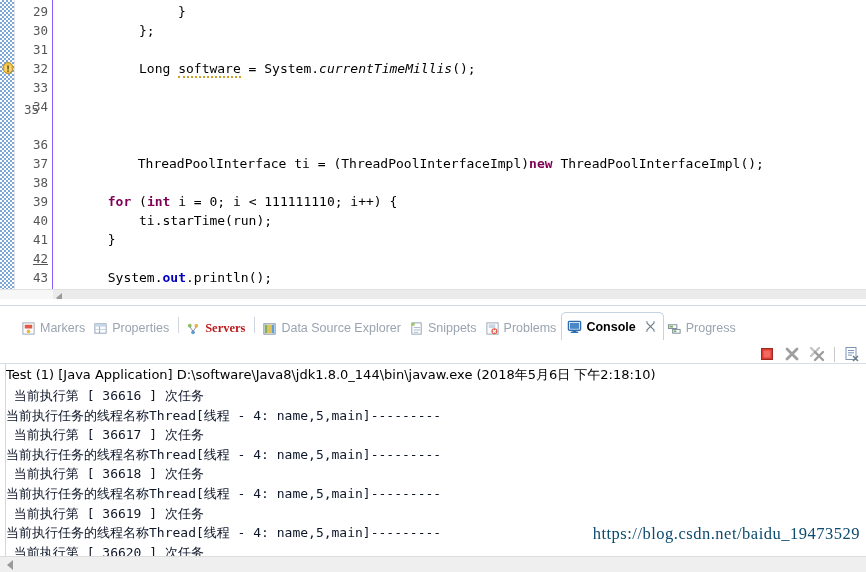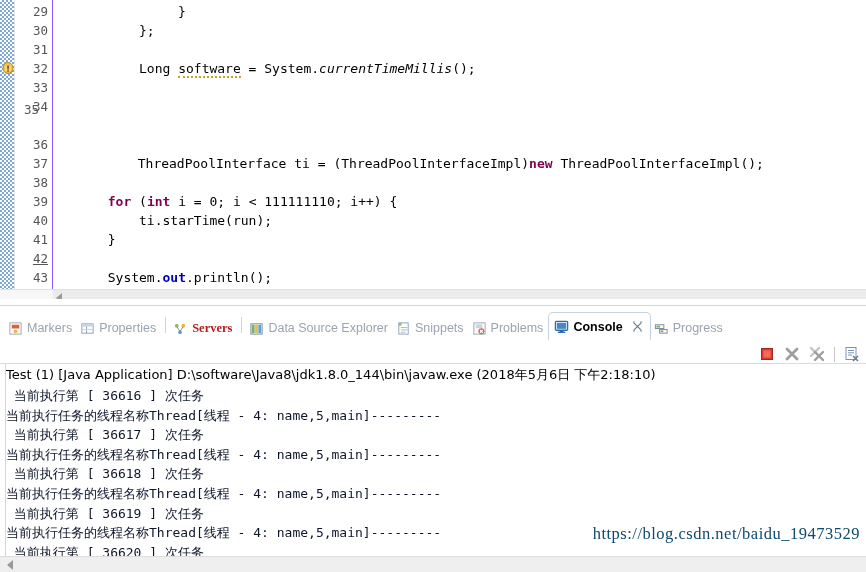--- a/index.html
+++ b/index.html
@@ -122,21 +122,21 @@
   #tabstrip {
     position: absolute;
     left: 0; top: 305px;
     width: 866px;
     height: 37px;
     background: #ffffff;
     border-top: 1px solid #cfd6e4;
   }
   .tabs-row {
     position: absolute;
-    left: 5px; top: 4px;
+    left: 18px; top: 4px;
     display: flex;
     align-items: flex-end;
     height: 30px;
   }
   .vtab {
     display: flex;
     align-items: center;
     height: 24px;
     padding: 0 5px 0 3px;
     font-size: 12.5px;

